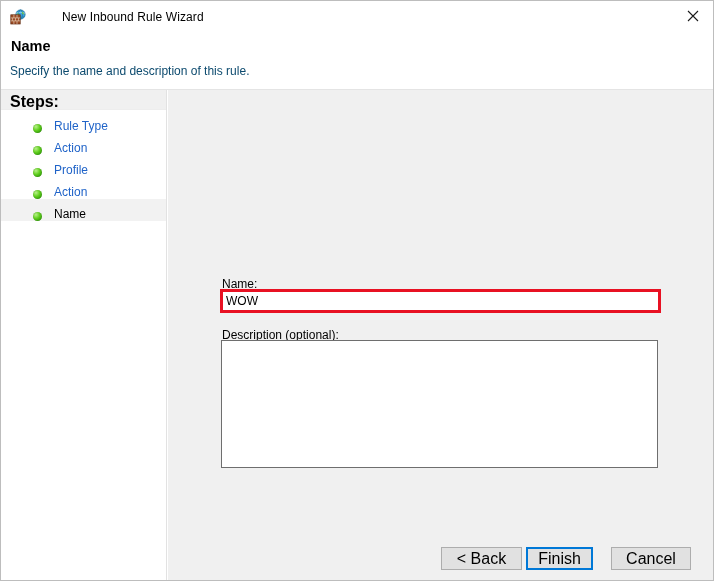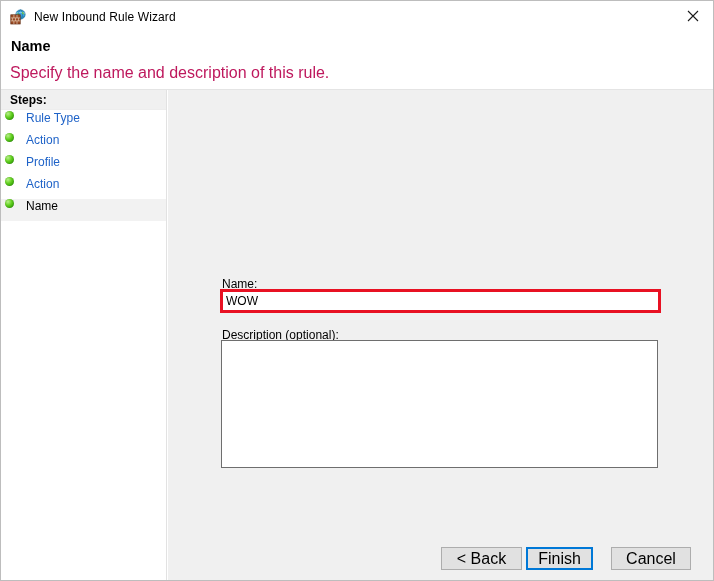--- a/index.html
+++ b/index.html
@@ -27,20 +27,21 @@
 
   
   .titlebar {
     position: absolute;
     left: 0; top: 0;
     width: 714px;
     height: 31px;
     background: #ffffff;
     display: flex;
     align-items: center;
+    gap: 28px;
   }
   .title-icon {
     position: relative;
     width: 16px;
     height: 16px;
     margin-left: 9px;
     margin-right: 8px;
     flex: 0 0 auto;
   }
   .title-text {
@@ -72,22 +73,22 @@
   .header-title {
     position: absolute;
     left: 10px; top: 6px;
     font-size: 14.5px;
     font-weight: bold;
     color: #000000;
   }
   .header-sub {
     position: absolute;
     left: 9px; top: 32px;
-    font-size: 16px;
-    color: #be185d;
+    font-size: 12px;
+    color: #0c4a6e;
   }
   .header-divider {
     position: absolute;
     left: 0; top: 88px;
     width: 714px;
     height: 1px;
     background: #e4e4e4;
   }
 
   
@@ -105,35 +106,35 @@
     left: 0; top: 0;
     width: 165px;
     height: 20px;
     background: #f0f0f0;
     border-bottom: 1px solid #ededed;
     box-sizing: border-box;
   }
   .steps-header span {
     position: absolute;
     left: 9px; top: 3px;
-    font-size: 12px;
+    font-size: 16px;
     font-weight: bold;
     color: #000000;
   }
   .steps-list {
     position: absolute;
     left: 0; top: 21px;
     width: 165px;
   }
   .step-item {
     position: relative;
     height: 22px;
     display: flex;
-    align-items: flex-start;
-    padding-left: 4px;
+    align-items: flex-end;
+    padding-left: 32px;
     box-sizing: border-box;
   }
   .step-item.current {
     background: #f2f2f2;
   }
   .step-bullet {
     width: 9px;
     height: 9px;
     flex: 0 0 auto;
     margin-right: 12px;

